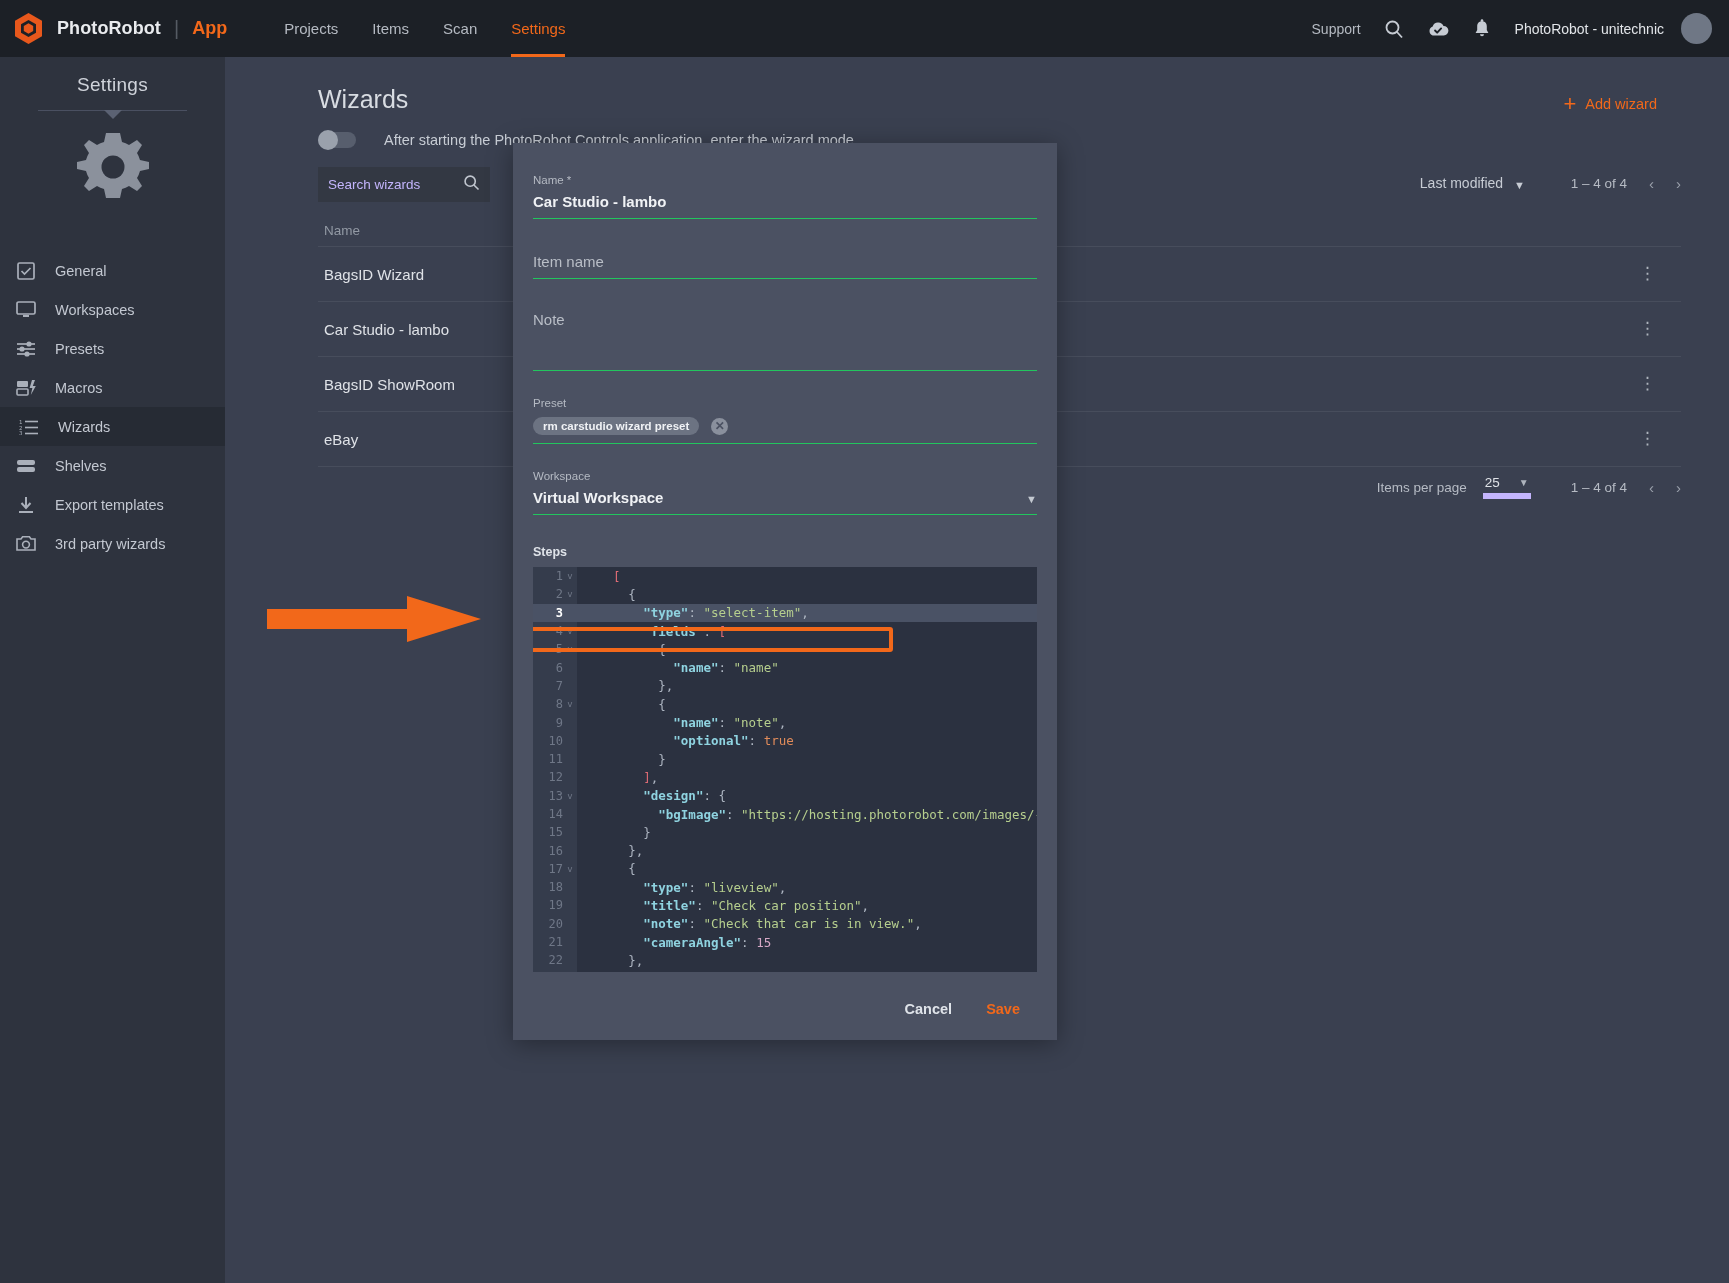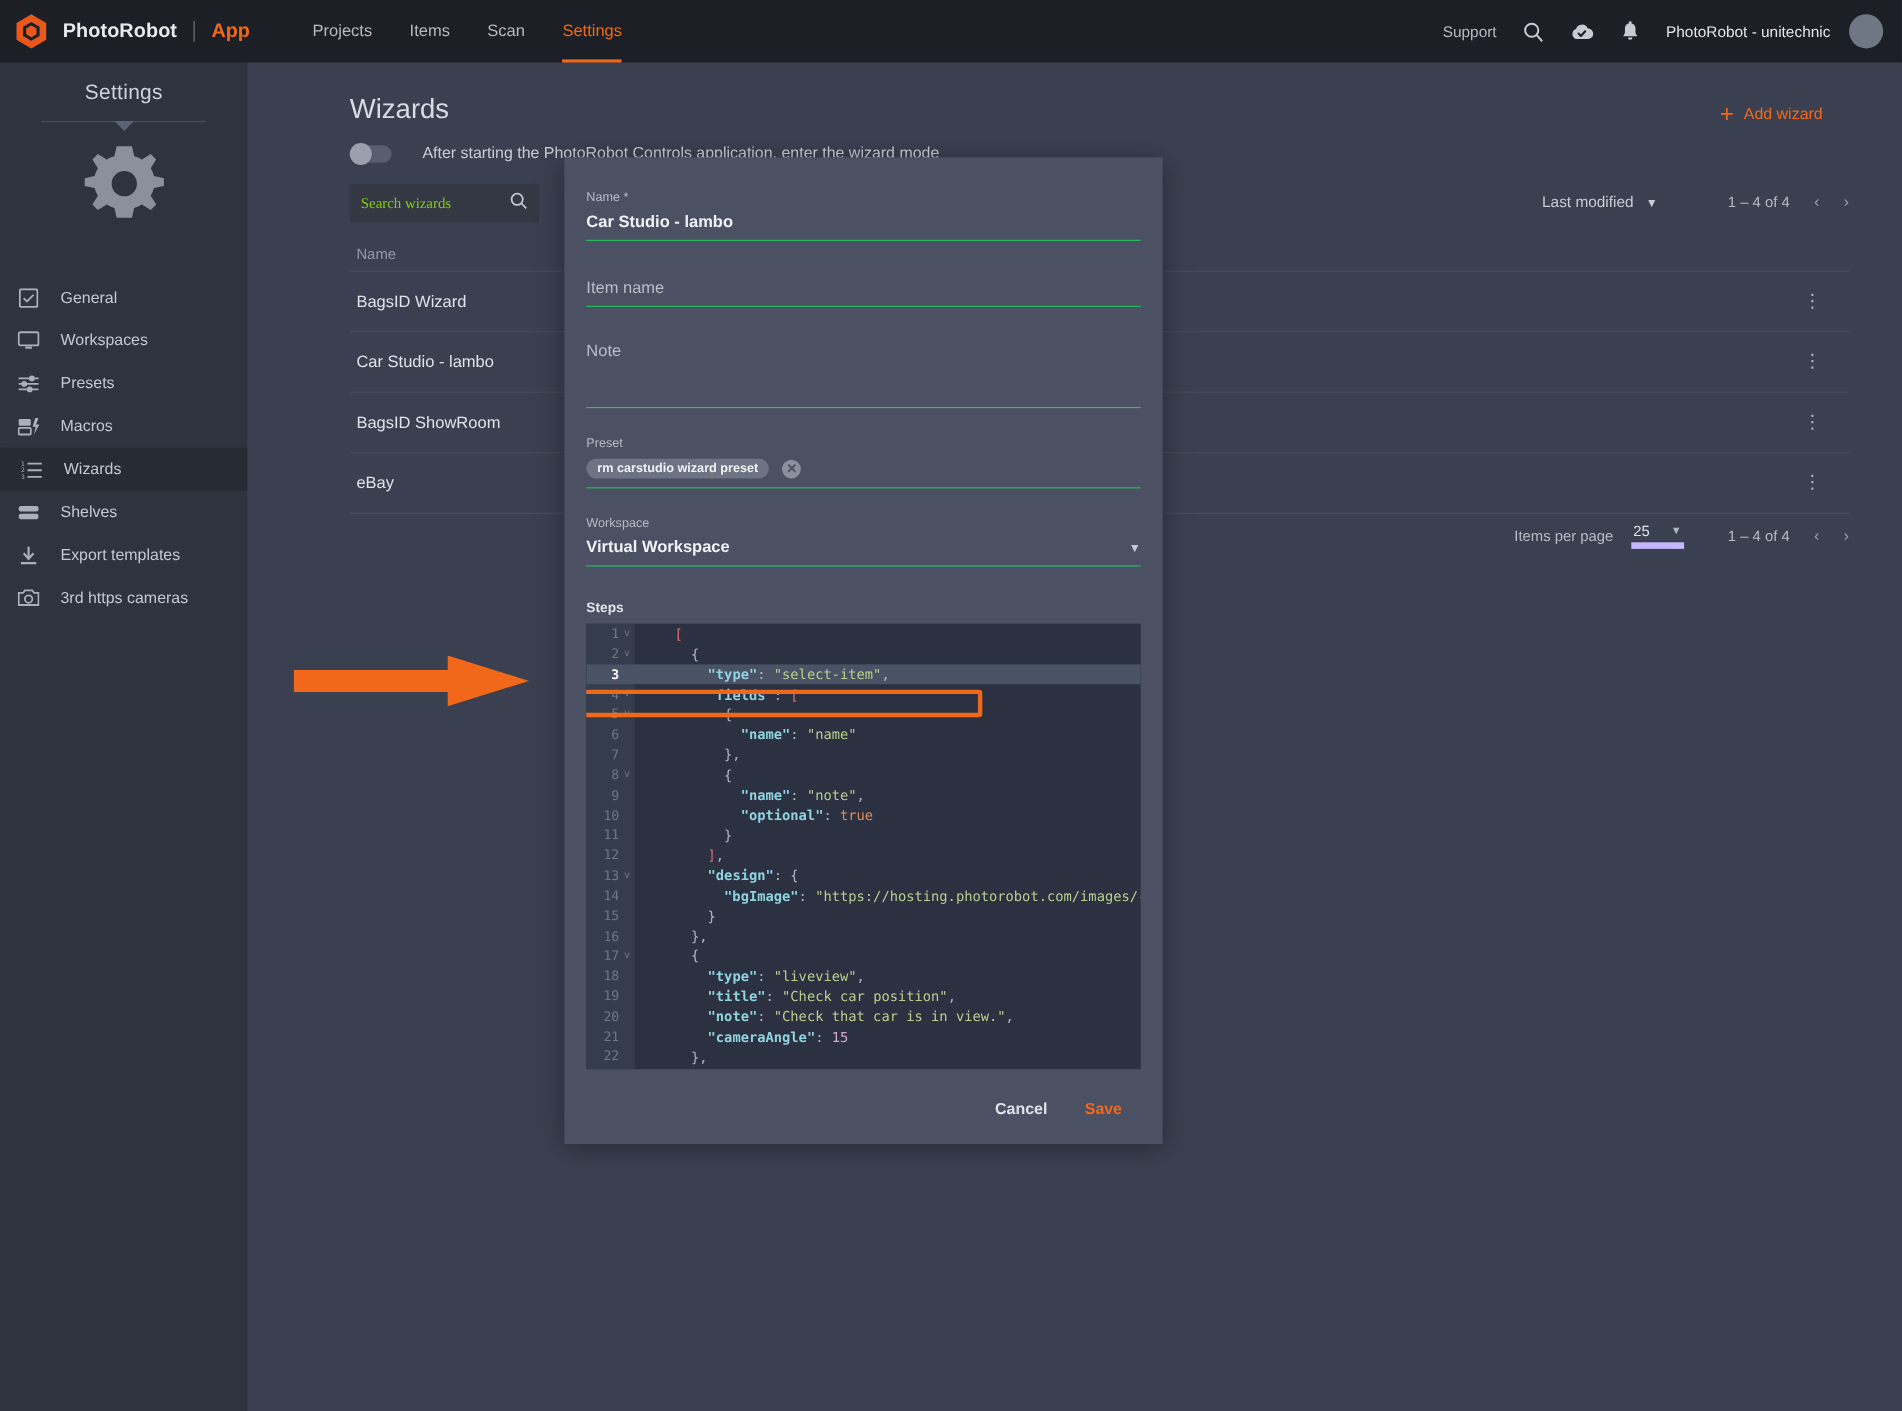--- a/index.html
+++ b/index.html
@@ -67,24 +67,24 @@
   .addwiz .plus { font-size:22px; margin-right:9px; line-height:1; }
   .toggle-row { position:absolute; left:93px; top:75px; display:flex; align-items:center; }
   .tgl { width:38px; height:16px; border-radius:8px; background:#575e6d; position:relative; }
   .tgl::after { content:""; position:absolute; left:0; top:-2px; width:20px; height:20px; border-radius:50%; background:#9aa1ac; }
   .toggle-text { color:#c7ccd4; font-size:14.5px; margin-left:28px; }
 
   .searchbox {
     position:absolute; left:93px; top:110px; width:172px; height:35px;
     background:#333843; display:flex; align-items:center; padding:0 10px;
   }
-  .searchbox .ph { color:#84cc16; font-size:13.5px;font-family:Liberation Serif, serif; }
+  .searchbox .ph { color:#c4b5fd; font-size:13.5px; }
   .searchbox .sico { margin-left:auto; }
 
-  .sortbox { position:absolute; right:222px; top:118px; display:flex; align-items:flex-end; color:#c7ccd4; font-size:14px; }
+  .sortbox { position:absolute; right:204px; top:118px; display:flex; align-items:flex-end; color:#c7ccd4; font-size:14px; }
   .sortbox .chev { margin-left:11px; font-size:11px; }
   .pager1 { position:absolute; right:48px; top:118px; display:flex; align-items:center; color:#b6bbc4; font-size:13.5px; }
   .pager1 .arw { margin-left:22px; color:#9aa0ab; font-size:15px; }
 
   .tbl { position:absolute; left:93px; top:157px; right:48px; }
   .tbl-head { display:flex; height:33px; align-items:center; color:#9299a4; font-size:13.5px; border-bottom:1px solid #474d5c; }
   .tbl-head .c1 { width:460px; padding-left:6px; }
   .tbl-row { display:flex; height:55px; align-items:center; color:#dfe2e7; font-size:15px; border-bottom:1px solid #474d5c; position:relative; }
   .tbl-row .c1 { width:460px; padding-left:6px; }
   .kebab { position:absolute; right:24px; color:#aeb4bd; font-size:17px; letter-spacing:1px; line-height:6px; }
@@ -298,21 +298,21 @@
       <span class="side-label">Export templates</span>
     </div>
 
     <div class="side-item">
       <span class="side-ico">
         <svg width="20" height="17" viewBox="0 0 20 17">
               <path d="M1 4 h4 l1.6-2.2 h6.8 L15 4 h4 v11 H1 Z" fill="none" stroke="#aab0ba" stroke-width="1.6"></path>
               <circle cx="10" cy="9.6" r="3.4" fill="none" stroke="#aab0ba" stroke-width="1.6"></circle>
             </svg>
       </span>
-      <span class="side-label">3rd https cameras</span>
+      <span class="side-label">3rd party wizards</span>
     </div>
 
   </div>
 </div>
 
 <div class="main">
 
   <div class="page-title">Wizards</div>
 
   <div class="addwiz">

